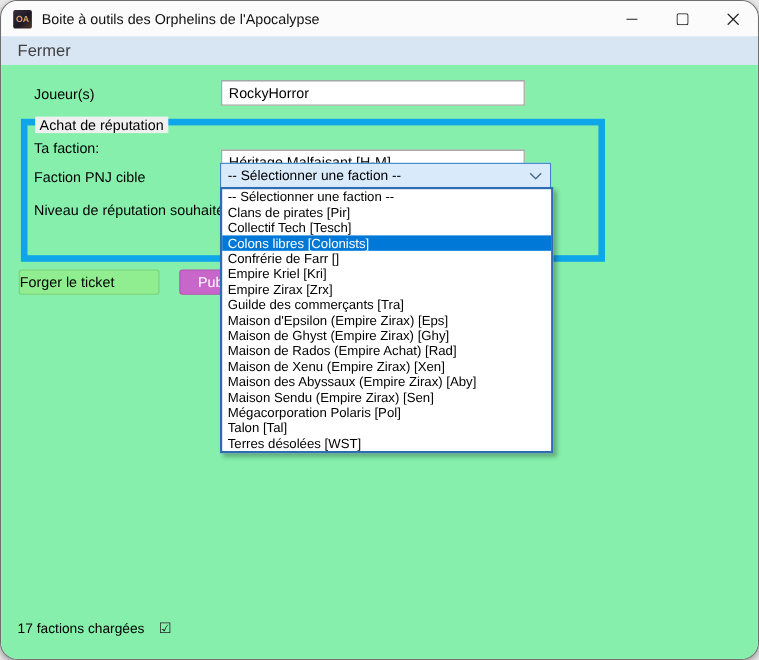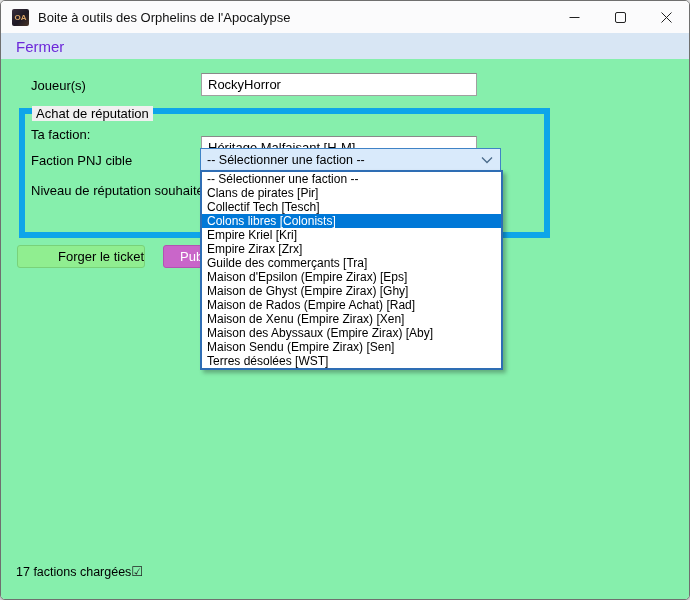--- a/index.html
+++ b/index.html
@@ -7,21 +7,21 @@
   body {
     font-family: "Liberation Sans", "DejaVu Sans", sans-serif;
     background:#e9e9e9;
     position:relative;
     overflow:hidden;
   }
   .window {
     position:absolute; inset:0;
     background:#f0f0f0;
     border:1px solid #6f6f6f;
-    border-radius:5px;
+    border-radius:16px;
     overflow:hidden;
     box-shadow:0 2px 6px rgba(0,0,0,.35);
   }
   
   .titlebar {
     position:absolute; left:0; top:0; right:0; height:32px;
     background:#fbfbfc;
     display:flex; align-items:center;
   }
   .app-icon {
@@ -35,21 +35,21 @@
   .title-text { margin-left:9px; font-size:13px; color:#111; }
   .caption-buttons { margin-left:auto; display:flex; height:100%; }
   .cap-btn { width:46px; height:100%; display:flex; align-items:center; justify-content:center; }
   .cap-btn svg { display:block; }
   
   .menubar {
     position:absolute; left:0; top:32px; right:0; height:26px;
     background:#d8e6f4;
     display:flex; align-items:center;
   }
-  .menu-item { font-size:15px; color:#6d28d9; padding:0 6px; margin-left:9px; }
+  .menu-item { font-size:15px; color:#404040; padding:0 6px; margin-left:9px; }
   
   .client { position:absolute; left:0; top:58px; right:0; bottom:0; background:#86efac; }
   .lbl { position:absolute; font-size:13px; color:#000; white-space:nowrap; }
   .textbox {
     position:absolute; height:23px; width:276px;
     background:#fff;
     border:1px solid #a0a0a0; border-top-color:#898989;
     font-size:13px; color:#000;
     display:flex; align-items:center;
     padding-left:6px;
@@ -70,21 +70,21 @@
     border:1px solid #3f83c6;
     display:flex; align-items:center;
     font-size:12.5px; color:#000;
     padding-left:6px;
   }
   .combo-chevron { position:absolute; right:7px; top:7px; }
   
   .btn {
     position:absolute; top:186px; height:23px;
     border-radius:3px; font-size:13px;
-    display:flex; align-items:center; justify-content:flex-end;
+    display:flex; align-items:center; justify-content:flex-start;
     white-space:nowrap; overflow:hidden;
   }
   .btn-forge {
     left:16px; width:128px;
     background:#90ee90; border:1px solid #79d279; color:#000;
   }
   .btn-publish {
     left:162px; width:128px;
     background:#c966c9; border:1px solid #b253b2; color:#fff;
     justify-content:flex-start; padding-left:16px;
@@ -101,21 +101,21 @@
     height:14px; line-height:14px;
     font-size:12px; color:#000;
     padding-left:5px;
     white-space:nowrap; overflow:hidden;
   }
   .dd-item.selected { background:#0078d7; color:#fff; }
   
   .status {
     position:absolute; left:15px; bottom:20px;
     font-size:12.5px; color:#000;
-    display:flex; align-items:center; gap:0;
+    display:flex; align-items:center; gap:13px;
   }
   .status .chk { font-size:13px; color:#222; }
 </style>
 </head>
 <body>
 
 <div class="window">
 
   <div class="titlebar">
     <div class="app-icon">OA</div>
@@ -171,29 +171,32 @@
     </div>
     <div class="btn btn-forge">
       <span>Forger le ticket</span>
     </div>
 
     <div class="dropdown">
         <div class="dd-item">-- Sélectionner une faction --</div>
         <div class="dd-item">Clans de pirates [Pir]</div>
         <div class="dd-item">Collectif Tech [Tesch]</div>
         <div class="dd-item selected">Colons libres [Colonists]</div>
+        <div class="dd-item">Confrérie de Farr []</div>
         <div class="dd-item">Empire Kriel [Kri]</div>
         <div class="dd-item">Empire Zirax [Zrx]</div>
         <div class="dd-item">Guilde des commerçants [Tra]</div>
         <div class="dd-item">Maison d'Epsilon (Empire Zirax) [Eps]</div>
         <div class="dd-item">Maison de Ghyst (Empire Zirax) [Ghy]</div>
         <div class="dd-item">Maison de Rados (Empire Achat) [Rad]</div>
         <div class="dd-item">Maison de Xenu (Empire Zirax) [Xen]</div>
         <div class="dd-item">Maison des Abyssaux (Empire Zirax) [Aby]</div>
         <div class="dd-item">Maison Sendu (Empire Zirax) [Sen]</div>
+        <div class="dd-item">Mégacorporation Polaris [Pol]</div>
+        <div class="dd-item">Talon [Tal]</div>
         <div class="dd-item">Terres désolées [WST]</div>
       </div>
 
     <div class="status">
       <span>17 factions chargées</span>
       <span class="chk">☑</span>
     </div>
 
   </div>
 </div>

